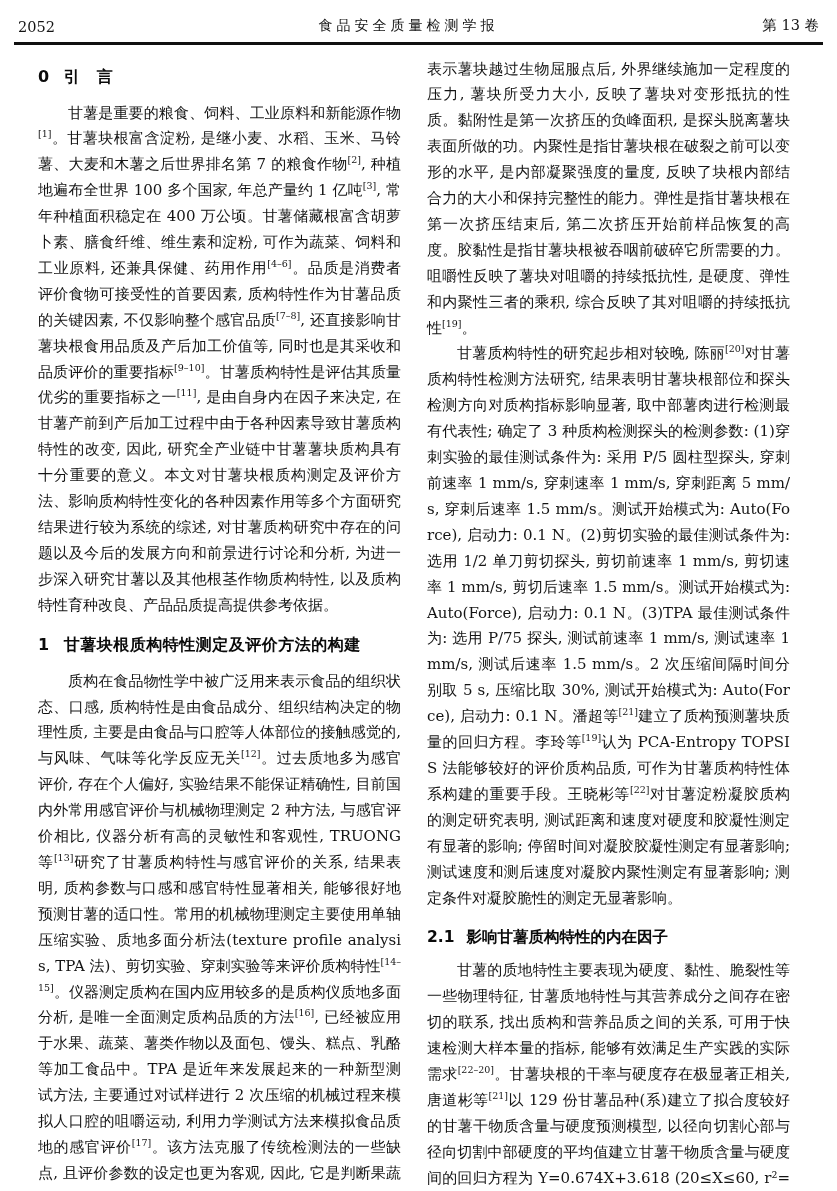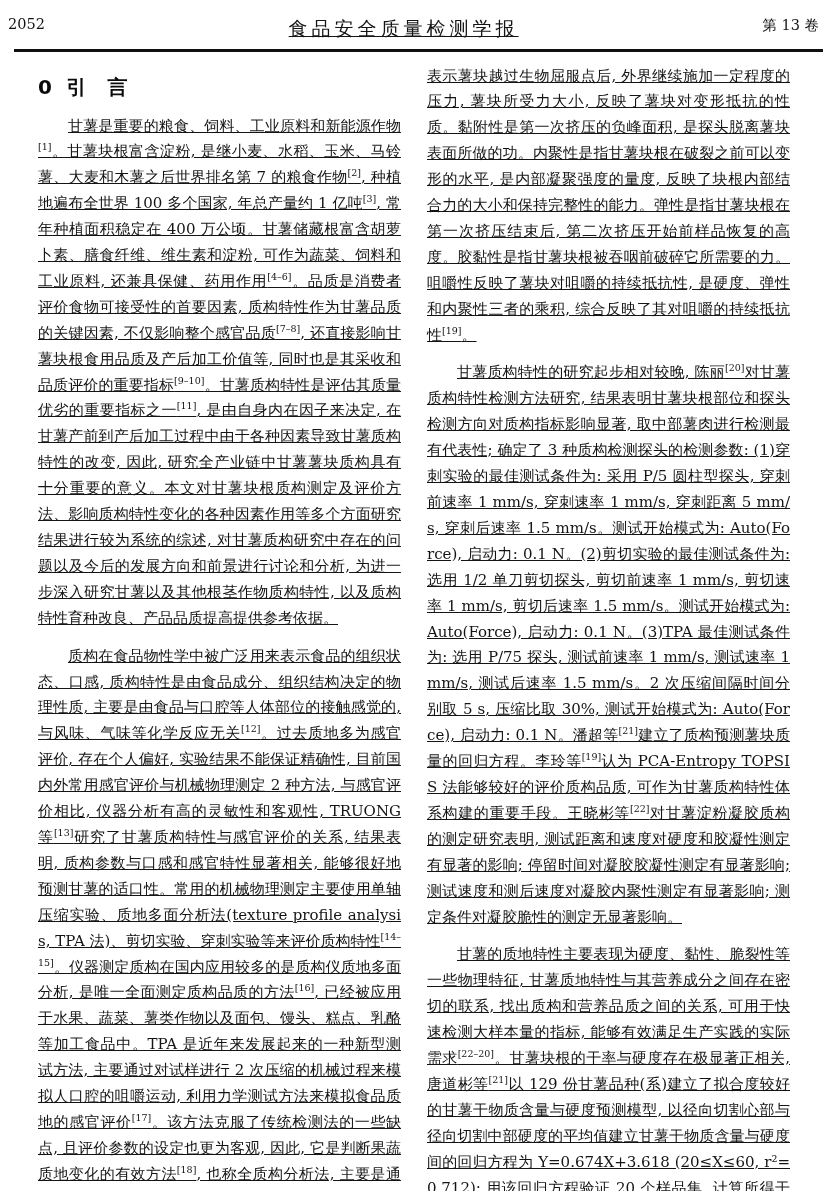--- a/index.html
+++ b/index.html
@@ -6,56 +6,55 @@
   .page {
     position:relative;
     width:837px; height:1191px;
     background:#ffffff;
     color:#141414;
     font-family:"DejaVu Serif","Liberation Serif",serif;
     overflow:hidden;
     box-sizing:border-box;
   }
   .page-header {
-    display:flex; justify-content:space-between; align-items:flex-start;
-    padding:16px 18px 7px 8px;
+    display:flex; justify-content:space-between; align-items:flex-end;
+    padding:16px 18px 7px 18px;
     font-size:14.5px;
   }
-  .page-header .journal { letter-spacing:4px; font-size:19px;text-decoration:underline; }
+  .page-header .journal { letter-spacing:4px; font-size:14px; }
   .header-rule { height:2.5px; background:#101010; margin:0 14px; }
   .columns {
     display:flex; gap:26px;
     padding:12px 40px 0 38px;
     box-sizing:border-box;
   }
   .col { width:363px; flex:0 0 363px; }
   h2.section {
     font-family:"DejaVu Sans","Liberation Sans",sans-serif;
-    font-weight:bold; font-size:20px;
+    font-weight:bold; font-size:16px;
     color:#0a0a0a;
     margin:16px 0 13px 0; padding:0;
     letter-spacing:0.5px;
   }
   h2.section .sec-num { display:inline-block; margin-right:14px; }
   h2.first { margin-top:10px; }
   h3.subsection {
     font-family:"DejaVu Sans","Liberation Sans",sans-serif;
     font-weight:bold; font-size:15.5px;
     color:#0a0a0a;
     margin:16px 0 10px 0; padding:0;
   }
   h3.subsection .sec-num { display:inline-block; margin-right:12px; }
   p.para {
     font-size:15px; line-height:25.9px;
     text-align:justify; text-justify:inter-ideograph;
     margin:0; padding:0;
     word-break:break-all;
-    text-decoration:underline;
   }
-  p.indent { text-indent:2em;margin-top:12px; }
+  p.indent { text-indent:2em; }
   p.para sup {
     font-size:9.5px; line-height:0; vertical-align:super;
     letter-spacing:0;
   }
 </style>
 </head>
 <body>
 
 <div class="page">
 
@@ -68,25 +67,31 @@
   <div class="header-rule"></div>
 
   <main class="columns">
 
     <div class="col">
       <h2 class="section first">
         <span class="sec-num">0</span><span>引　言</span>
       </h2>
       <p class="para indent">甘薯是重要的粮食、饲料、工业原料和新能源作物<sup>[1]</sup>。甘薯块根富含淀粉, 是继小麦、水稻、玉米、马铃薯、大麦和木薯之后世界排名第 7 的粮食作物<sup>[2]</sup>, 种植地遍布全世界 100 多个国家, 年总产量约 1 亿吨<sup>[3]</sup>, 常年种植面积稳定在 400 万公顷。甘薯储藏根富含胡萝卜素、膳食纤维、维生素和淀粉, 可作为蔬菜、饲料和工业原料, 还兼具保健、药用作用<sup>[4–6]</sup>。品质是消费者评价食物可接受性的首要因素, 质构特性作为甘薯品质的关键因素, 不仅影响整个感官品质<sup>[7–8]</sup>, 还直接影响甘薯块根食用品质及产后加工价值等, 同时也是其采收和品质评价的重要指标<sup>[9–10]</sup>。甘薯质构特性是评估其质量优劣的重要指标之一<sup>[11]</sup>, 是由自身内在因子来决定, 在甘薯产前到产后加工过程中由于各种因素导致甘薯质构特性的改变, 因此, 研究全产业链中甘薯薯块质构具有十分重要的意义。本文对甘薯块根质构测定及评价方法、影响质构特性变化的各种因素作用等多个方面研究结果进行较为系统的综述, 对甘薯质构研究中存在的问题以及今后的发展方向和前景进行讨论和分析, 为进一步深入研究甘薯以及其他根茎作物质构特性, 以及质构特性育种改良、产品品质提高提供参考依据。</p>
 
+      <h2 class="section">
+        <span class="sec-num">1</span><span>甘薯块根质构特性测定及评价方法的构建</span>
+      </h2>
       <p class="para indent">质构在食品物性学中被广泛用来表示食品的组织状态、口感, 质构特性是由食品成分、组织结构决定的物理性质, 主要是由食品与口腔等人体部位的接触感觉的, 与风味、气味等化学反应无关<sup>[12]</sup>。过去质地多为感官评价, 存在个人偏好, 实验结果不能保证精确性, 目前国内外常用感官评价与机械物理测定 2 种方法, 与感官评价相比, 仪器分析有高的灵敏性和客观性, TRUONG 等<sup>[13]</sup>研究了甘薯质构特性与感官评价的关系, 结果表明, 质构参数与口感和感官特性显著相关, 能够很好地预测甘薯的适口性。常用的机械物理测定主要使用单轴压缩实验、质地多面分析法(texture profile analysis, TPA 法)、剪切实验、穿刺实验等来评价质构特性<sup>[14–15]</sup>。仪器测定质构在国内应用较多的是质构仪质地多面分析, 是唯一全面测定质构品质的方法<sup>[16]</sup>, 已经被应用于水果、蔬菜、薯类作物以及面包、馒头、糕点、乳酪等加工食品中。TPA 是近年来发展起来的一种新型测试方法, 主要通过对试样进行 2 次压缩的机械过程来模拟人口腔的咀嚼运动, 利用力学测试方法来模拟食品质地的感官评价<sup>[17]</sup>。该方法克服了传统检测法的一些缺点, 且评价参数的设定也更为客观, 因此, 它是判断果蔬质地变化的有效方法<sup>[18]</sup>, 也称全质构分析法, 主要是通过探头的 2 次下压全面地反映待测物的硬度、黏附性、弹性、胶黏性和咀嚼性等。硬度是第一次挤压循环的最大力量峰值,</p>
     </div>
 
     <div class="col">
       <p class="para">表示薯块越过生物屈服点后, 外界继续施加一定程度的压力, 薯块所受力大小, 反映了薯块对变形抵抗的性质。黏附性是第一次挤压的负峰面积, 是探头脱离薯块表面所做的功。内聚性是指甘薯块根在破裂之前可以变形的水平, 是内部凝聚强度的量度, 反映了块根内部结合力的大小和保持完整性的能力。弹性是指甘薯块根在第一次挤压结束后, 第二次挤压开始前样品恢复的高度。胶黏性是指甘薯块根被吞咽前破碎它所需要的力。咀嚼性反映了薯块对咀嚼的持续抵抗性, 是硬度、弹性和内聚性三者的乘积, 综合反映了其对咀嚼的持续抵抗性<sup>[19]</sup>。</p>
       <p class="para indent">甘薯质构特性的研究起步相对较晚, 陈丽<sup>[20]</sup>对甘薯质构特性检测方法研究, 结果表明甘薯块根部位和探头检测方向对质构指标影响显著, 取中部薯肉进行检测最有代表性; 确定了 3 种质构检测探头的检测参数: (1)穿刺实验的最佳测试条件为: 采用 P/5 圆柱型探头, 穿刺前速率 1 mm/s, 穿刺速率 1 mm/s, 穿刺距离 5 mm/s, 穿刺后速率 1.5 mm/s。测试开始模式为: Auto(Force), 启动力: 0.1 N。(2)剪切实验的最佳测试条件为: 选用 1/2 单刀剪切探头, 剪切前速率 1 mm/s, 剪切速率 1 mm/s, 剪切后速率 1.5 mm/s。测试开始模式为: Auto(Force), 启动力: 0.1 N。(3)TPA 最佳测试条件为: 选用 P/75 探头, 测试前速率 1 mm/s, 测试速率 1 mm/s, 测试后速率 1.5 mm/s。2 次压缩间隔时间分别取 5 s, 压缩比取 30%, 测试开始模式为: Auto(Force), 启动力: 0.1 N。潘超等<sup>[21]</sup>建立了质构预测薯块质量的回归方程。李玲等<sup>[19]</sup>认为 PCA-Entropy TOPSIS 法能够较好的评价质构品质, 可作为甘薯质构特性体系构建的重要手段。王晓彬等<sup>[22]</sup>对甘薯淀粉凝胶质构的测定研究表明, 测试距离和速度对硬度和胶凝性测定有显著的影响; 停留时间对凝胶胶凝性测定有显著影响; 测试速度和测后速度对凝胶内聚性测定有显著影响; 测定条件对凝胶脆性的测定无显著影响。</p>
 
 
+      <h3 class="subsection">
+        <span class="sec-num">2.1</span><span>影响甘薯质构特性的内在因子</span>
+      </h3>
       <p class="para indent">甘薯的质地特性主要表现为硬度、黏性、脆裂性等一些物理特征, 甘薯质地特性与其营养成分之间存在密切的联系, 找出质构和营养品质之间的关系, 可用于快速检测大样本量的指标, 能够有效满足生产实践的实际需求<sup>[22–20]</sup>。甘薯块根的干率与硬度存在极显著正相关, 唐道彬等<sup>[21]</sup>以 129 份甘薯品种(系)建立了拟合度较好的甘薯干物质含量与硬度预测模型, 以径向切割心部与径向切割中部硬度的平均值建立甘薯干物质含量与硬度间的回归方程为 Y=0.674X+3.618 (20≤X≤60, r²=0.712); 用该回归方程验证 20 个样品集, 计算所得干物质含量值与测定值相对误差为 0.2%。ANDO 等研究发现甘薯的淀粉含量与</p>
     </div>
 
   </main>
 </div>
 
 </body></html>

